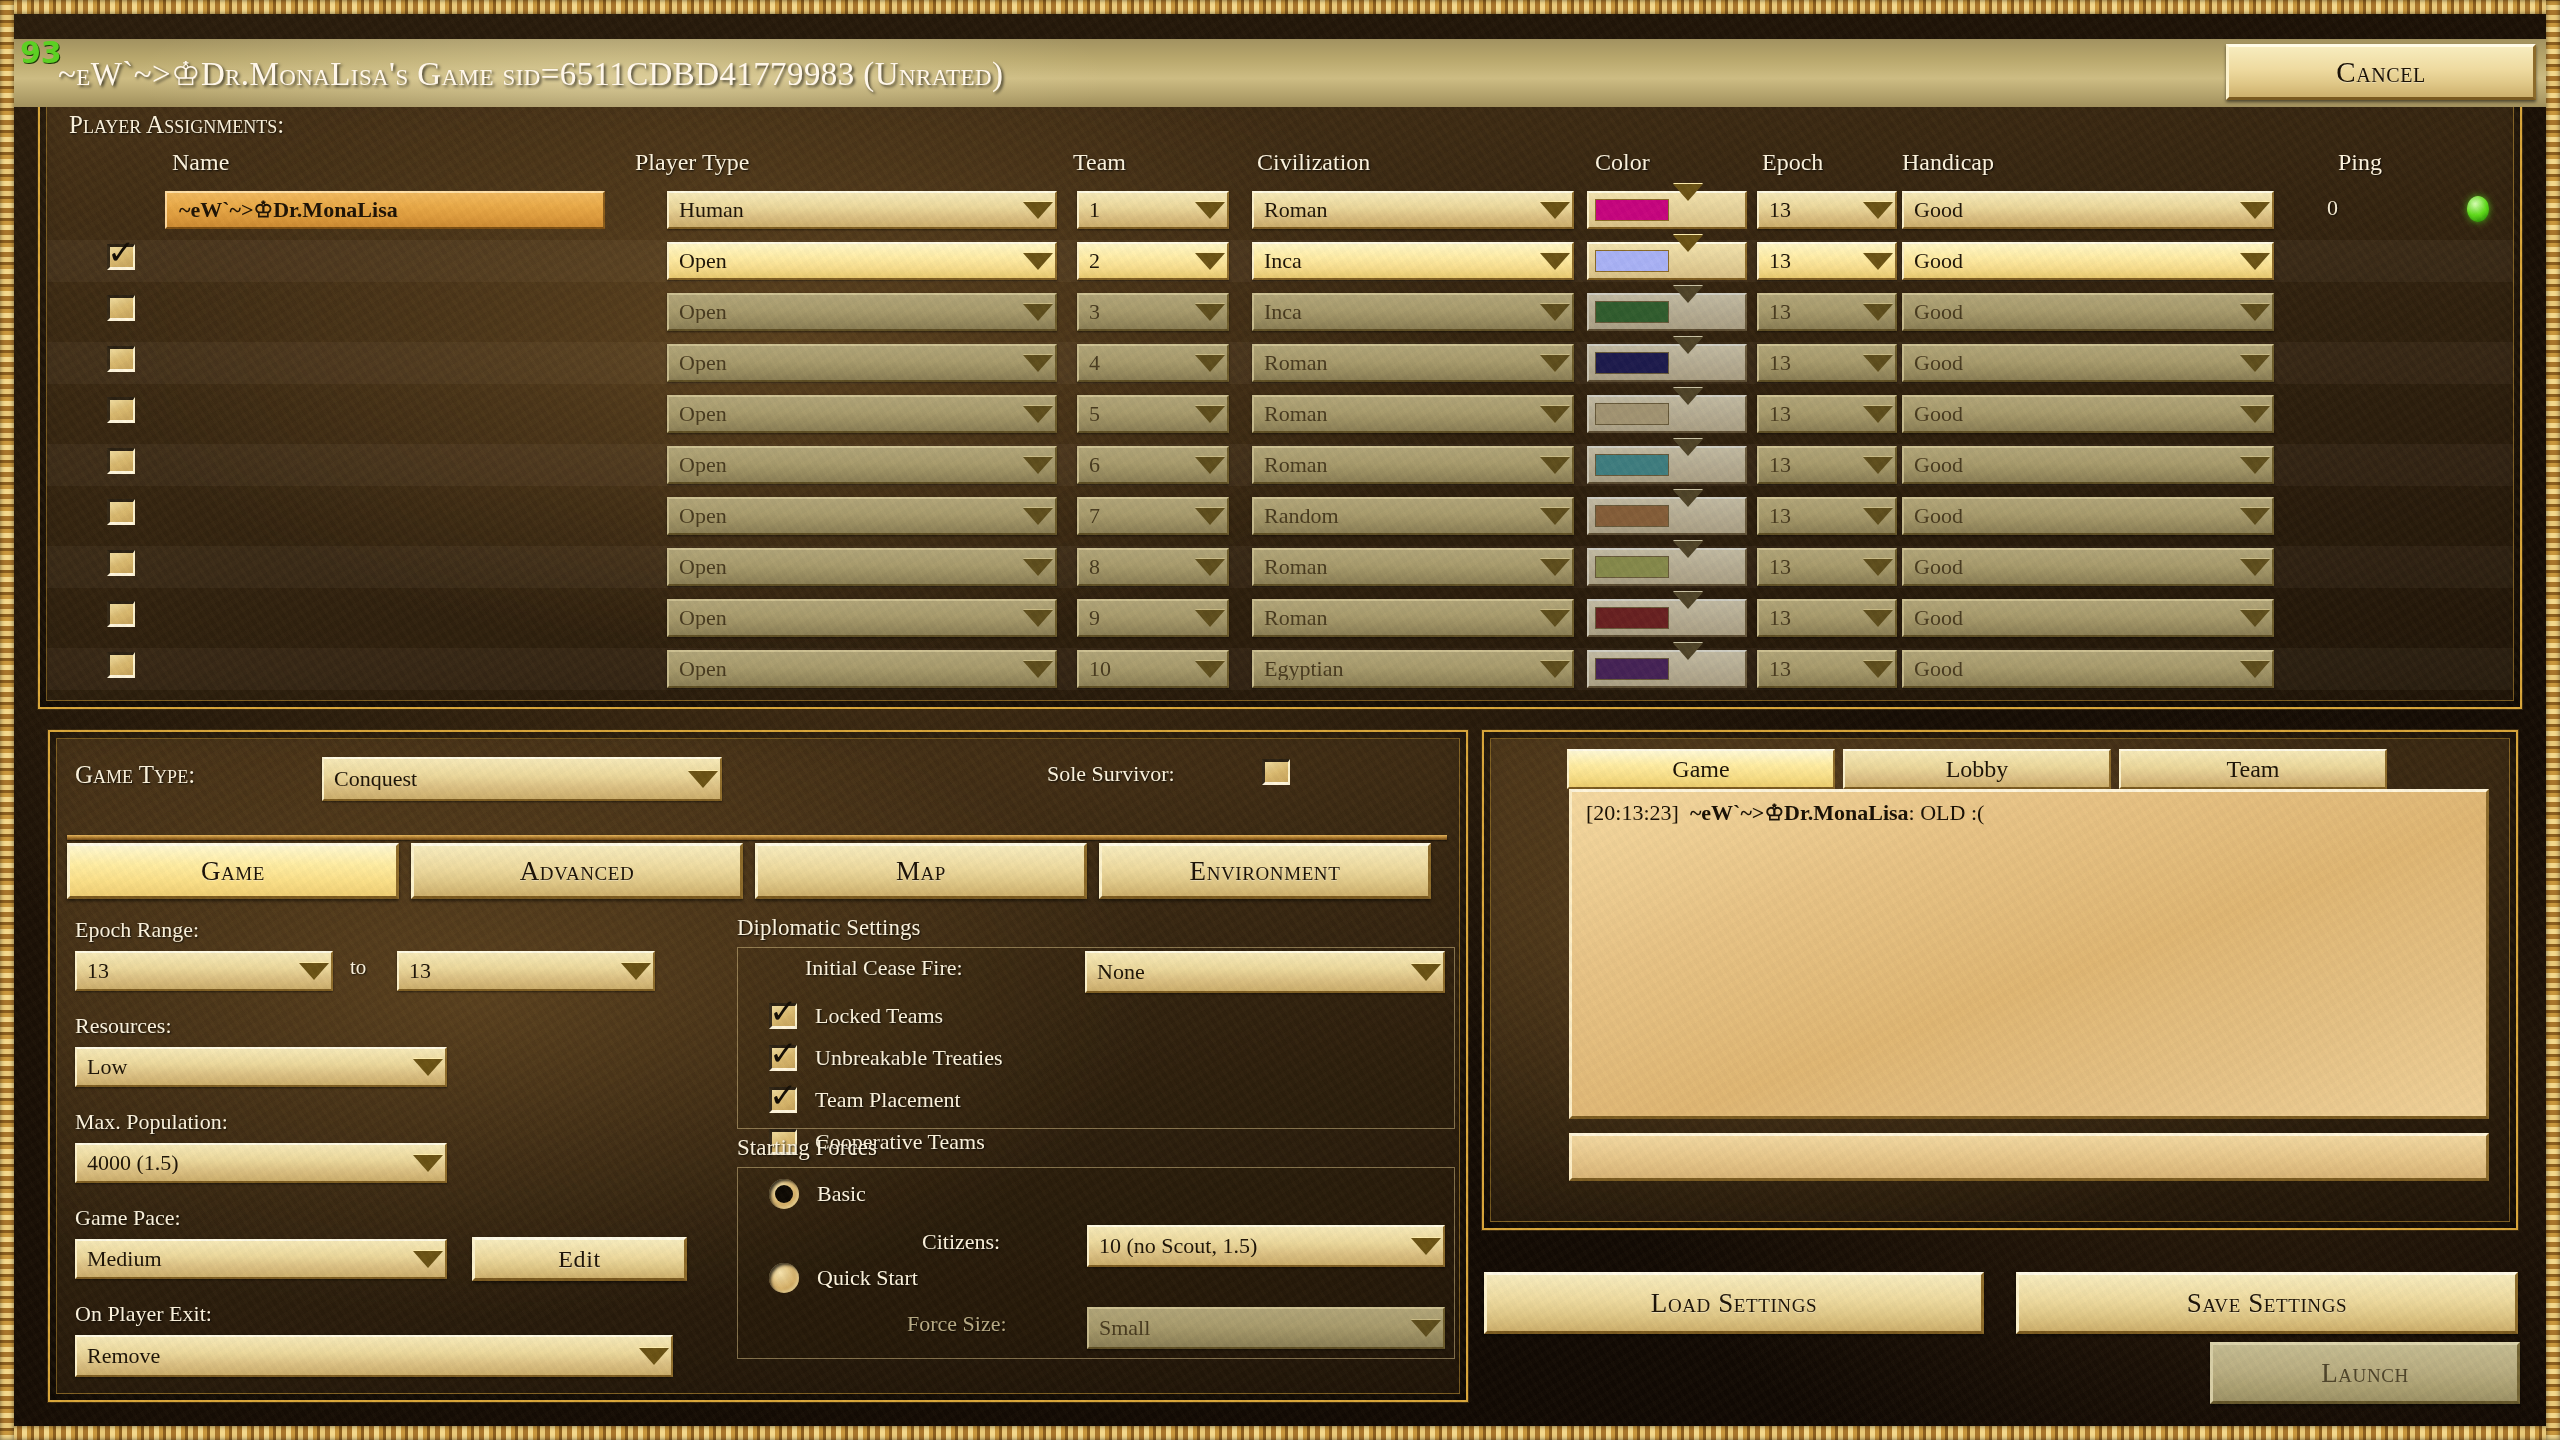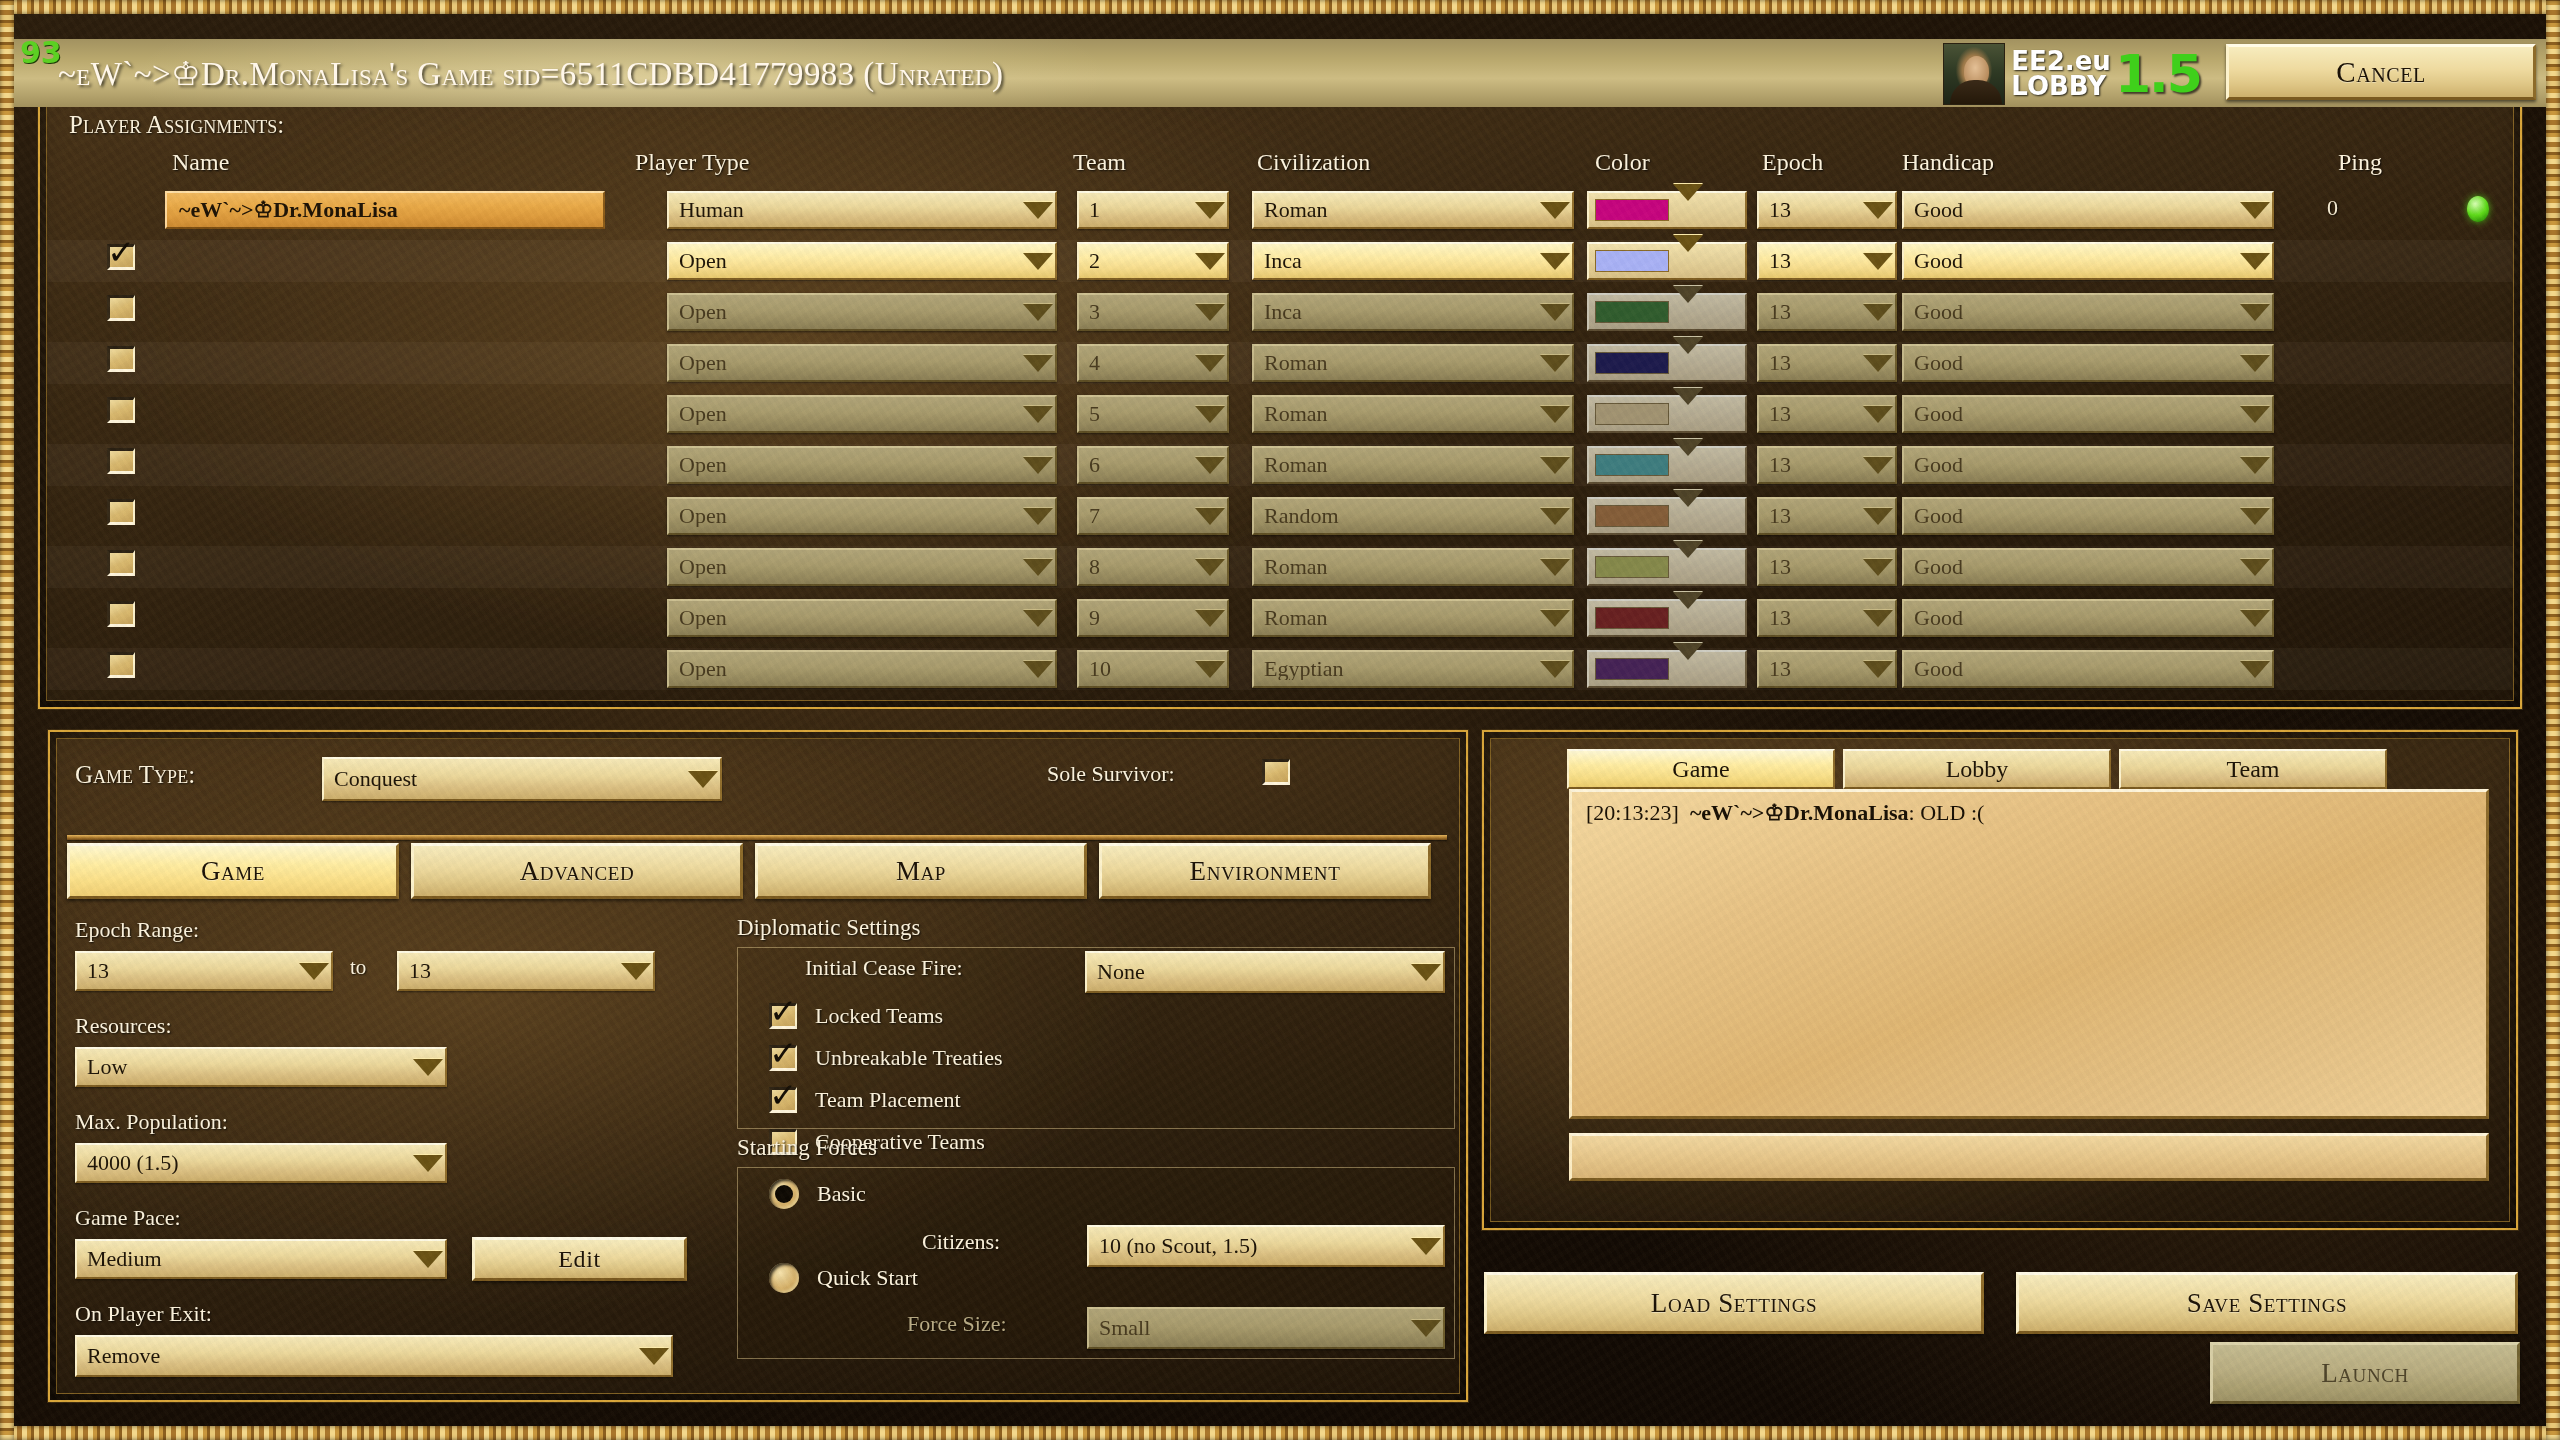--- a/index.html
+++ b/index.html
@@ -302,30 +302,20 @@
 
   <div class="goldstrip top"></div>
   <div class="goldstrip bottom"></div>
   <div class="goldstrip left"></div>
   <div class="goldstrip right"></div>
 
   <div id="header">
     <div class="hdr-count">93</div>
     <div id="game-title">~eW`~&gt;♔Dr.MonaLisa's Game sid=6511CDBD41779983 (Unrated)</div>
 
-    <div id="logo-block">
-      <div id="mona"></div>
-      <div class="logo-text">
-        <div class="logo-lines">
-          <span>EE2.eu</span>
-          <span>LOBBY</span>
-        </div>
-        <div class="logo-ver">1.5</div>
-      </div>
-    </div>
 
     <div class="btn" id="cancel-btn" style="position:absolute; right:10px; top:5px; width:310px; height:56px; font-size:29px;">Cancel</div>
   </div>
 
   <div class="panel" id="players-panel" style="left:38px; top:92px; width:2484px; height:617px;">
     <div class="panel-inner">
       <div class="lbl sc" style="position:absolute; left:22px; top:10px;">Player Assignments:</div>
 
       <div class="hdr-col" style="left:125px;  top:48px;">Name</div>
       <div class="hdr-col" style="left:588px;  top:48px;">Player Type</div>

